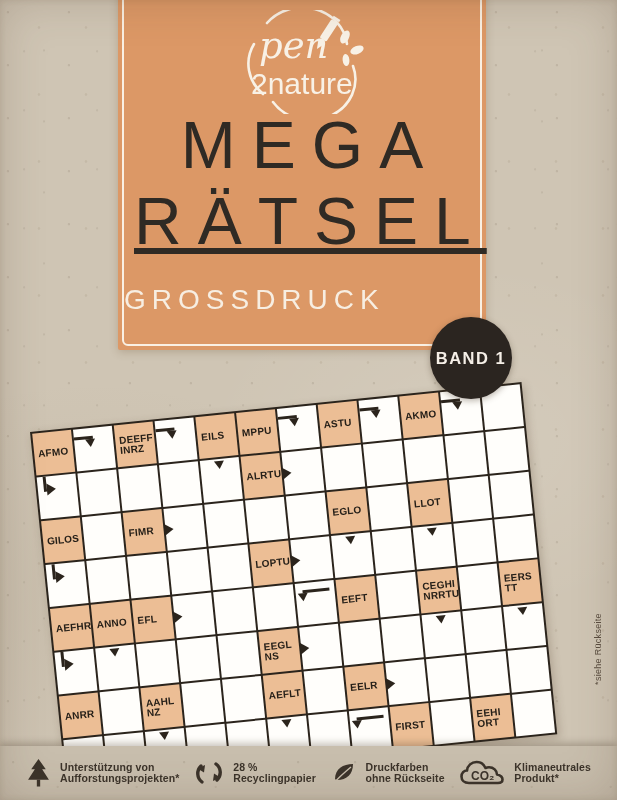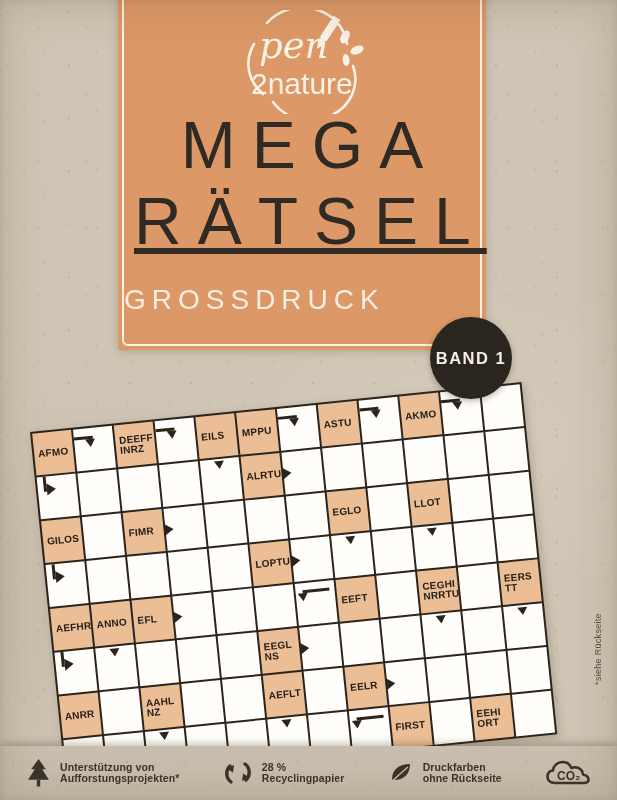--- a/index.html
+++ b/index.html
@@ -306,17 +306,19 @@
 ohne Rückseite</div>
     </div>
 
     <div class="badge">
       <svg width="46" height="32" viewBox="0 0 46 32">
         <path d="M10 26 C5 26 2.5 23 2.5 19.5 C2.5 16 5 13.5 8 13.5 C8.5 8.5 12.5 5 17.5 5
                  C21.5 5 25 7.5 26.5 11 C27.5 10.5 28.8 10.2 30 10.2 C34.5 10.2 38 13.5 38 17.5
                  C40.5 18 43.5 19.5 43.5 22.5 C43.5 25 41.5 26 39 26 Z" fill="none" stroke="#3B332A" stroke-width="2.6" stroke-linejoin="round"></path>
         <text x="12" y="23" font-family="Liberation Sans, sans-serif" font-size="12" font-weight="bold" fill="#3B332A">CO₂</text>
       </svg>
+      <div class="btext">Klimaneutrales
+Produkt*</div>
     </div>
   </div>
 
   <div class="vignette"></div>
 </div>
 
 </body></html>

